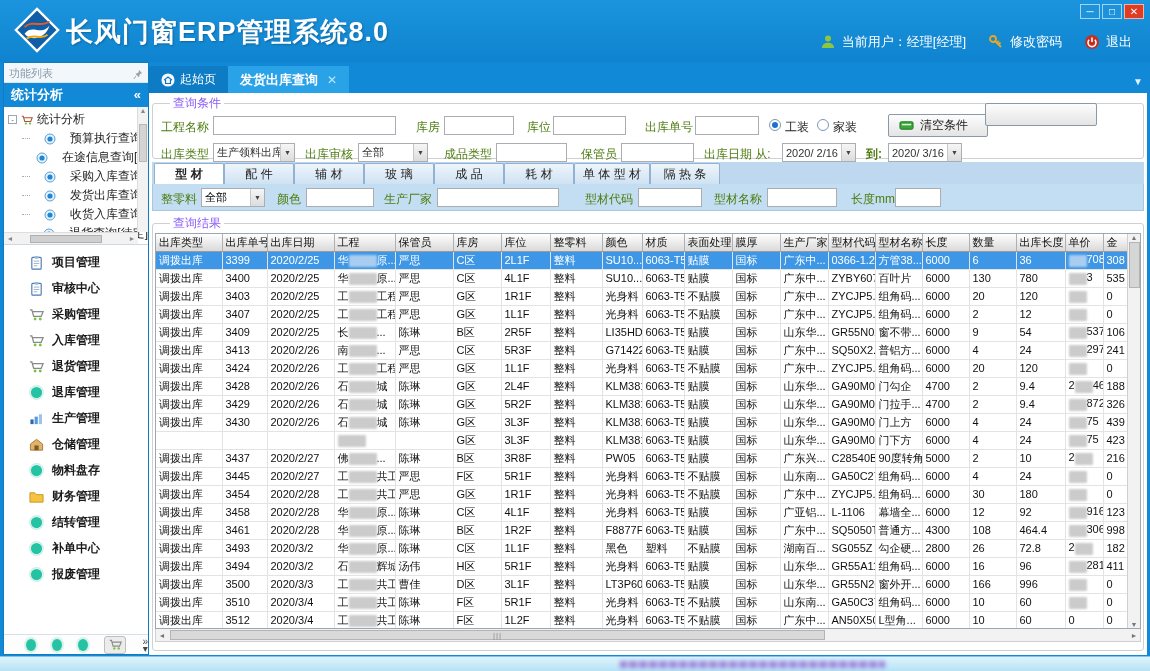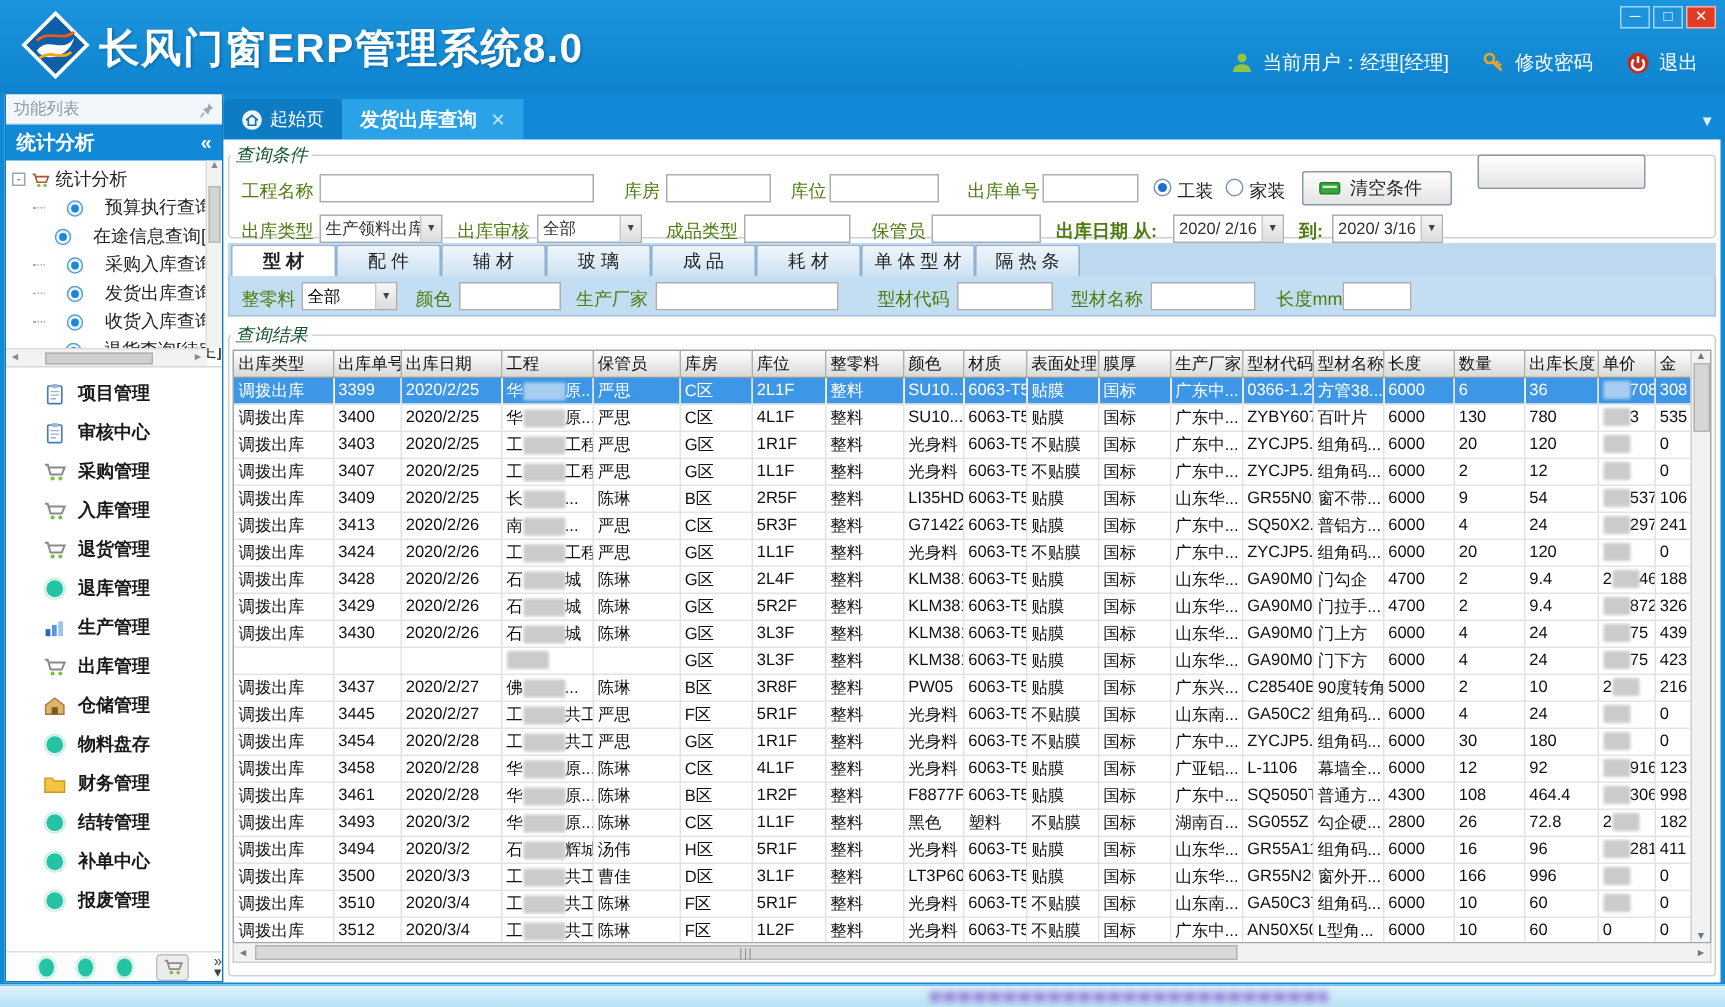--- a/index.html
+++ b/index.html
@@ -40,21 +40,21 @@
   
   .content{flex:1;display:flex;flex-direction:column;margin-right:3px;}
   .tabbar{height:31px;display:flex;align-items:flex-end;position:relative;}
   .tab{height:27px;display:flex;align-items:center;gap:5px;padding:0 12px;font-size:12px;color:#fff;cursor:pointer;}
   .tab.home{background:#0e7cc4;border-radius:3px 3px 0 0;}
   .tab.active{background:#2aa2e8;font-weight:bold;font-size:13px;}
   .tclose{color:#bfe6fa;font-size:12px;margin-left:4px;cursor:pointer;}
   .tab-dd{position:absolute;right:4px;bottom:6px;color:#dff2fc;font-size:10px;cursor:pointer;}
   .page{flex:1;background:#fff;position:relative;padding:2px 3px 0;display:flex;flex-direction:column;}
   .gbox{border:1px solid #d0d0d0;border-radius:3px;font-size:12px;color:#333;}
-  .gbox legend{font-size:12px;color:#14532d;margin-left:1px;padding:0 3px;font-style:italic;}
+  .gbox legend{font-size:12px;color:#8b5cf6;margin-left:17px;padding:0 3px;}
   .qbox{position:relative;height:64px;}
   .qbox .lbl,.subfilter .lbl{position:absolute;font-size:12px;color:#4d7c0f;white-space:nowrap;}
   .tin{position:absolute;height:19px;border:1px solid #abadb3;background:#fff;font-size:11px;padding:0 3px;}
   .combo{position:absolute;height:19px;border:1px solid #abadb3;background:#fff;display:flex;align-items:center;cursor:pointer;}
   .combo .cval{flex:1;font-size:11px;padding-left:3px;white-space:nowrap;overflow:hidden;}
   .combo .carr{width:14px;height:100%;background:linear-gradient(#f6f6f6,#dcdcdc);border-left:1px solid #c8c8c8;font-size:7px;color:#444;display:flex;align-items:center;justify-content:center;}
   .radio{position:absolute;width:12px;height:12px;border:1px solid #7a98b8;border-radius:50%;background:#fff;}
   .radio.on::after{content:"";position:absolute;left:2px;top:2px;width:6px;height:6px;border-radius:50%;background:#1d6fd0;}
   .rlab{position:absolute;font-size:12px;color:#222;}
   .btn{position:absolute;height:23px;background:linear-gradient(#fdfdfd,#e4e4e4);border:1px solid #8a98a8;border-radius:2px;font-size:12px;color:#222;display:flex;align-items:center;gap:6px;padding:0 10px;cursor:pointer;}
@@ -263,28 +263,20 @@
           <div class="menu-item">
             <span class="micon"><svg viewBox="0 0 16 16">
                 <rect x="1.5" y="9" width="3.4" height="5" fill="#2a68b0"></rect>
                 <rect x="6" y="6" width="3.4" height="8" fill="#5a9ad8"></rect>
                 <rect x="10.5" y="3.5" width="3.4" height="10.5" fill="#9cc4e8"></rect>
               </svg></span>
             <span>生产管理</span>
           </div>
           <div class="menu-item">
             <span class="micon"><svg viewBox="0 0 16 16">
-                <path d="M1 3h2l2 7h8l2-5H4" fill="none" stroke="#8a8a8a" stroke-width="1.4"></path>
-                <circle cx="6.5" cy="12.8" r="1.5" fill="#7ac143"></circle>
-                <circle cx="12" cy="12.8" r="1.5" fill="#7ac143"></circle>
-              </svg></span>
-            <span>出库管理</span>
-          </div>
-          <div class="menu-item">
-            <span class="micon"><svg viewBox="0 0 16 16">
                 <path d="M1.5 7.5 L8 2.5 l6.5 5 V14 H1.5z" fill="#e0b468" stroke="#a87838"></path>
                 <rect x="5.8" y="9" width="4.4" height="5" fill="#7a5828"></rect>
               </svg></span>
             <span>仓储管理</span>
           </div>
           <div class="menu-item">
             <span class="micon"><svg viewBox="0 0 16 16">
                 <circle cx="8" cy="8" r="6" fill="#23c3a4"></circle>
                 <circle cx="8" cy="8" r="7.2" fill="none" stroke="#cdeee6" stroke-width="1.4"></circle>
               </svg></span>
@@ -359,21 +351,21 @@
           <span class="lbl" style="left:263px;top:7px">库房</span>
           <input class="tin" style="left: 291px; top: 4px; width: 70px;">
           <span class="lbl" style="left:374px;top:7px">库位</span>
           <input class="tin" style="left: 400px; top: 4px; width: 73px;">
           <span class="lbl" style="left:492px;top:7px">出库单号</span>
           <input class="tin" style="left: 542px; top: 4px; width: 64px;">
           <span class="radio on" style="left:616px;top:7px"></span>
           <span class="rlab" style="left:632px;top:7px">工装</span>
           <span class="radio" style="left:664px;top:7px"></span>
           <span class="rlab" style="left:680px;top:7px">家装</span>
-          <button class="btn" style="left:715px;top:2px;width:100px">
+          <button class="btn" style="left:735px;top:2px;width:100px">
             <span class="bicon"><svg viewBox="0 0 16 16">
                   <rect x="1" y="4" width="14" height="8" rx="1.5" fill="#3aa53a" stroke="#1d7a1d"></rect>
                   <rect x="3" y="6.2" width="10" height="1.6" fill="#fff" opacity=".85"></rect>
                 </svg></span>
             <span>清空条件</span>
           </button>
 
           <span class="lbl" style="left:8px;top:34px">出库类型</span>
           <span class="combo" style="left:60px;top:31px;width:82px">
               <span class="cval">生产领料出库</span>
@@ -381,21 +373,21 @@
             </span>
           <span class="lbl" style="left:152px;top:34px">出库审核</span>
           <span class="combo" style="left:205px;top:31px;width:70px">
               <span class="cval">全部</span>
               <span class="carr">▼</span>
             </span>
           <span class="lbl" style="left:291px;top:34px">成品类型</span>
           <input class="tin" style="left: 343px; top: 31px; width: 71px;">
           <span class="lbl" style="left:428px;top:34px">保管员</span>
           <input class="tin" style="left: 468px; top: 31px; width: 73px;">
-          <span class="lbl" style="left:551px;top:34px;font-weight:bold">出库日期 从:</span>
+          <span class="lbl" style="left:551px;top:34px;font-weight:normal">出库日期 从:</span>
           <span class="combo" style="left:629px;top:31px;width:74px">
               <span class="cval">2020/ 2/16</span>
               <span class="carr">▼</span>
             </span>
           <span class="lbl" style="left:713px;top:34px;font-weight:bold">到:</span>
           <span class="combo" style="left:735px;top:31px;width:74px">
               <span class="cval">2020/ 3/16</span>
               <span class="carr">▼</span>
             </span>
 

